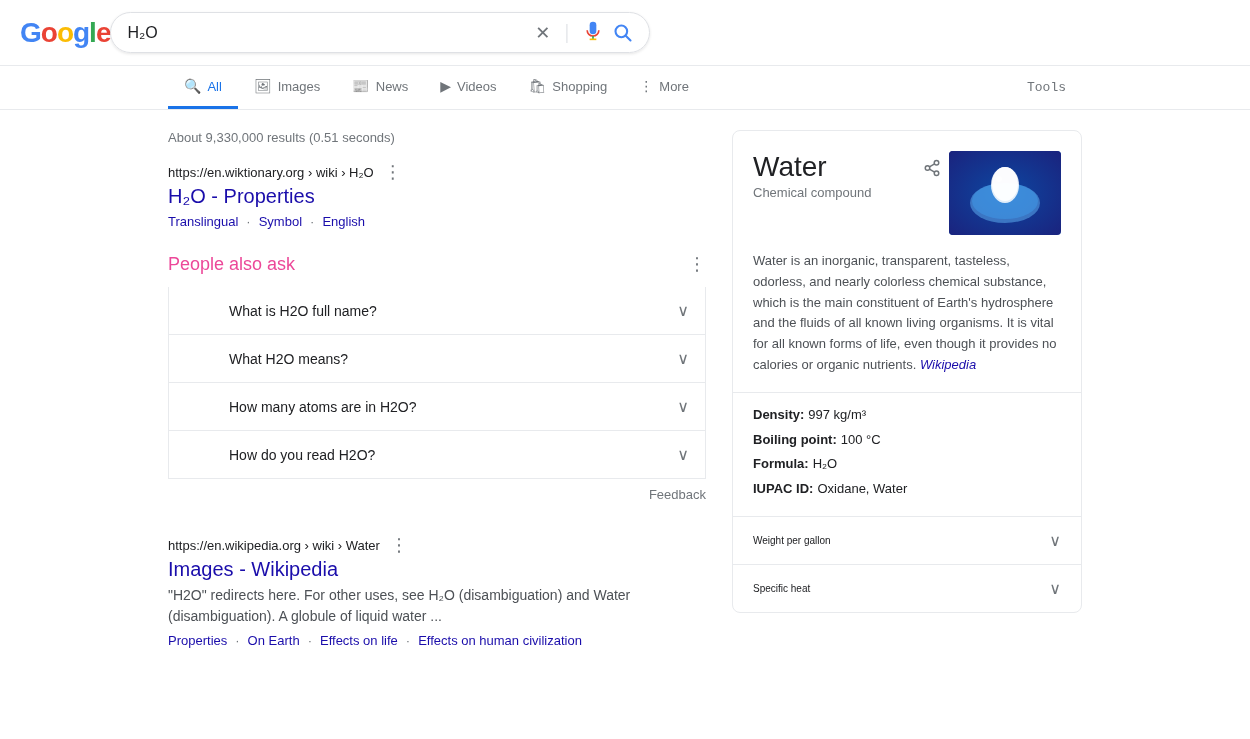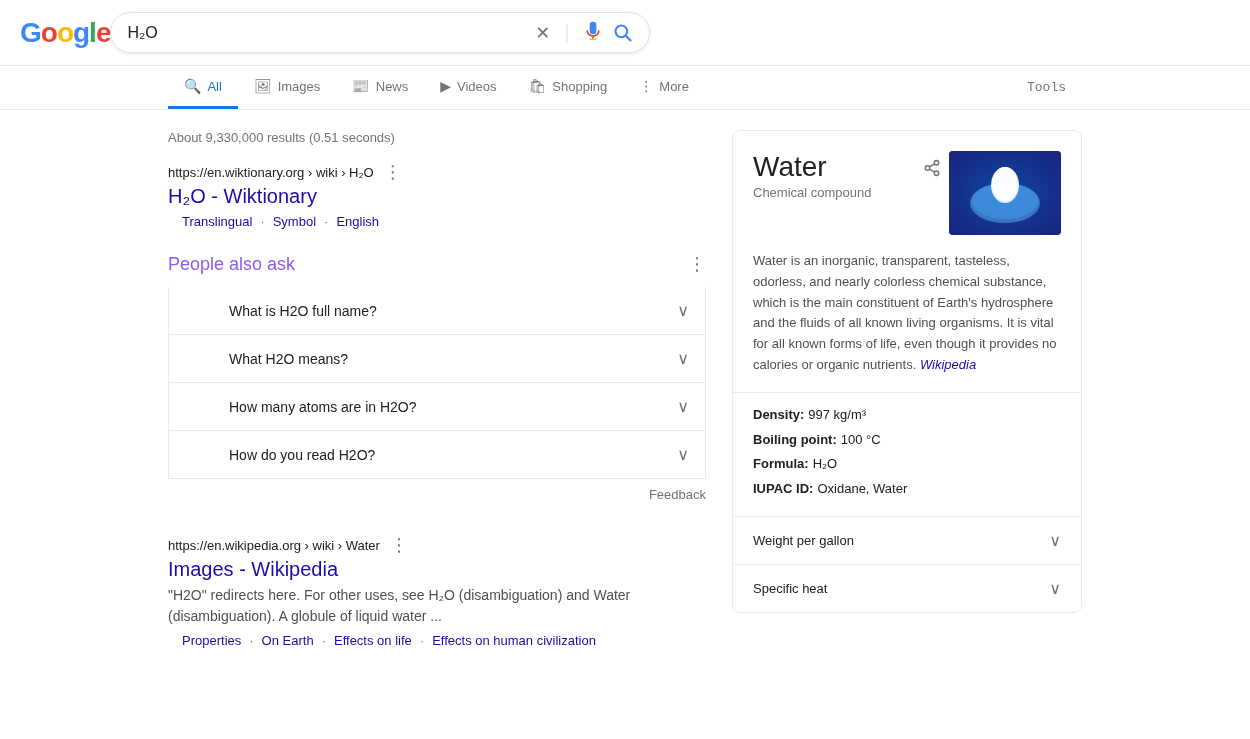--- a/index.html
+++ b/index.html
@@ -34,28 +34,28 @@
     
     .results-info { color: #70757a; font-size: 13px; margin-bottom: 16px; }
 
     
     .result-item { margin-bottom: 24px; }
     .result-url { color: #202124; font-size: 13px; display: flex; align-items: center; gap: 4px; margin-bottom: 2px; }
     .result-url-text { color: #202124; }
     .result-url-dots { cursor: pointer; color: #70757a; font-size: 18px; margin-left: 6px; }
     .result-title { font-size: 20px; color: #1a0dab; text-decoration: none; cursor: pointer; margin-bottom: 4px; display: block; }
     .result-snippet { color: #4d5156; font-size: 14px; line-height: 1.5; }
-    .result-links { display: flex; gap: 8px; margin-top: 6px; flex-wrap: wrap; margin-left: 14px; }
+    .result-links { display: flex; gap: 8px; margin-top: 6px; flex-wrap: wrap; }
     .result-link { color: #1a0dab; font-size: 13px; text-decoration: none; cursor: pointer; }
     .result-link-sep { color: #70757a; font-size: 13px; }
 
     
     .paa-section { margin-bottom: 24px; }
     .paa-header { display: flex; align-items: center; justify-content: space-between; margin-bottom: 12px; }
-    .paa-title { font-size: 18px; font-weight: 400; color: #8b5cf6; }
+    .paa-title { font-size: 18px; font-weight: 400; color: #ec4899; }
     .paa-dots { cursor: pointer; color: #70757a; font-size: 18px; }
     .paa-item { border: 1px solid #e8eaed; border-top: none; padding: 14px 16px; display: flex; justify-content: space-between; align-items: center; cursor: pointer; background: #fff; }
     .paa-item:first-of-type { border-top: 1px solid #e8eaed; }
     .paa-question { font-size: 14px; color: #202124; margin-left: 44px; }
     .paa-chevron { color: #70757a; font-size: 16px; }
     .feedback-row { display: flex; justify-content: flex-end; padding: 8px 0; }
     .feedback-btn { color: #70757a; font-size: 13px; cursor: pointer; }
 
     
     .kp { background: #fff; border: 1px solid #e8eaed; border-radius: 8px; overflow: hidden; }
@@ -66,21 +66,21 @@
     .kp-share { cursor: pointer; color: #70757a; font-size: 16px; padding: 8px; }
     .kp-image-placeholder { width: 112px; height: 84px; border-radius: 4px; background: linear-gradient(135deg, #1a237e 0%, #0d47a1 30%, #1565c0 60%, #90caf9 100%); display: flex; align-items: center; justify-content: center; position: relative; overflow: hidden; flex-shrink: 0; }
 
     .kp-description { padding: 16px 20px; font-size: 13px; color: #4d5156; line-height: 1.6; border-bottom: 1px solid #e8eaed; }
     .kp-description a { color: #1a0dab; text-decoration: none; cursor: pointer; font-style: italic; }
     .kp-facts { padding: 12px 20px; }
     .kp-fact { display: flex; font-size: 13px; line-height: 1.6; margin-bottom: 4px; flex-wrap: wrap; }
     .kp-fact-label { font-weight: 700; color: #202124; margin-right: 4px; }
     .kp-fact-value { color: #202124; }
     .kp-expandable { border-top: 1px solid #e8eaed; padding: 14px 20px; display: flex; justify-content: space-between; align-items: center; cursor: pointer; }
-    .kp-expandable-label { font-size: 13px; color: #202124; }
+    .kp-expandable-label { font-size: 10px; color: #202124; }
     .kp-expandable-chevron { color: #70757a; font-size: 16px; }
   </style>
 </head>
 <body>
 
 <div class="header">
   <div class="google-logo">
     <span class="g-blue">G</span><span class="g-red">o</span><span class="g-yellow">o</span><span class="g-blue">g</span><span class="g-green">l</span><span class="g-red">e</span>
   </div>
 
@@ -136,21 +136,21 @@
 <div class="main">
 
   <div class="results">
     <div class="results-info">About 9,330,000 results (0.51 seconds)</div>
 
     <div class="result-item">
       <div class="result-url">
         <span class="result-url-text">https://en.wiktionary.org › wiki › H₂O</span>
         <span class="result-url-dots">⋮</span>
       </div>
-      <a class="result-title">H₂O - Wiktionary</a>
+      <a class="result-title">H₂O - Properties</a>
       <div class="result-links">
         <a class="result-link">Translingual</a>
         <span class="result-link-sep">·</span>
         <a class="result-link">Symbol</a>
         <span class="result-link-sep">·</span>
         <a class="result-link">English</a>
       </div>
     </div>
 
     <div class="paa-section">

